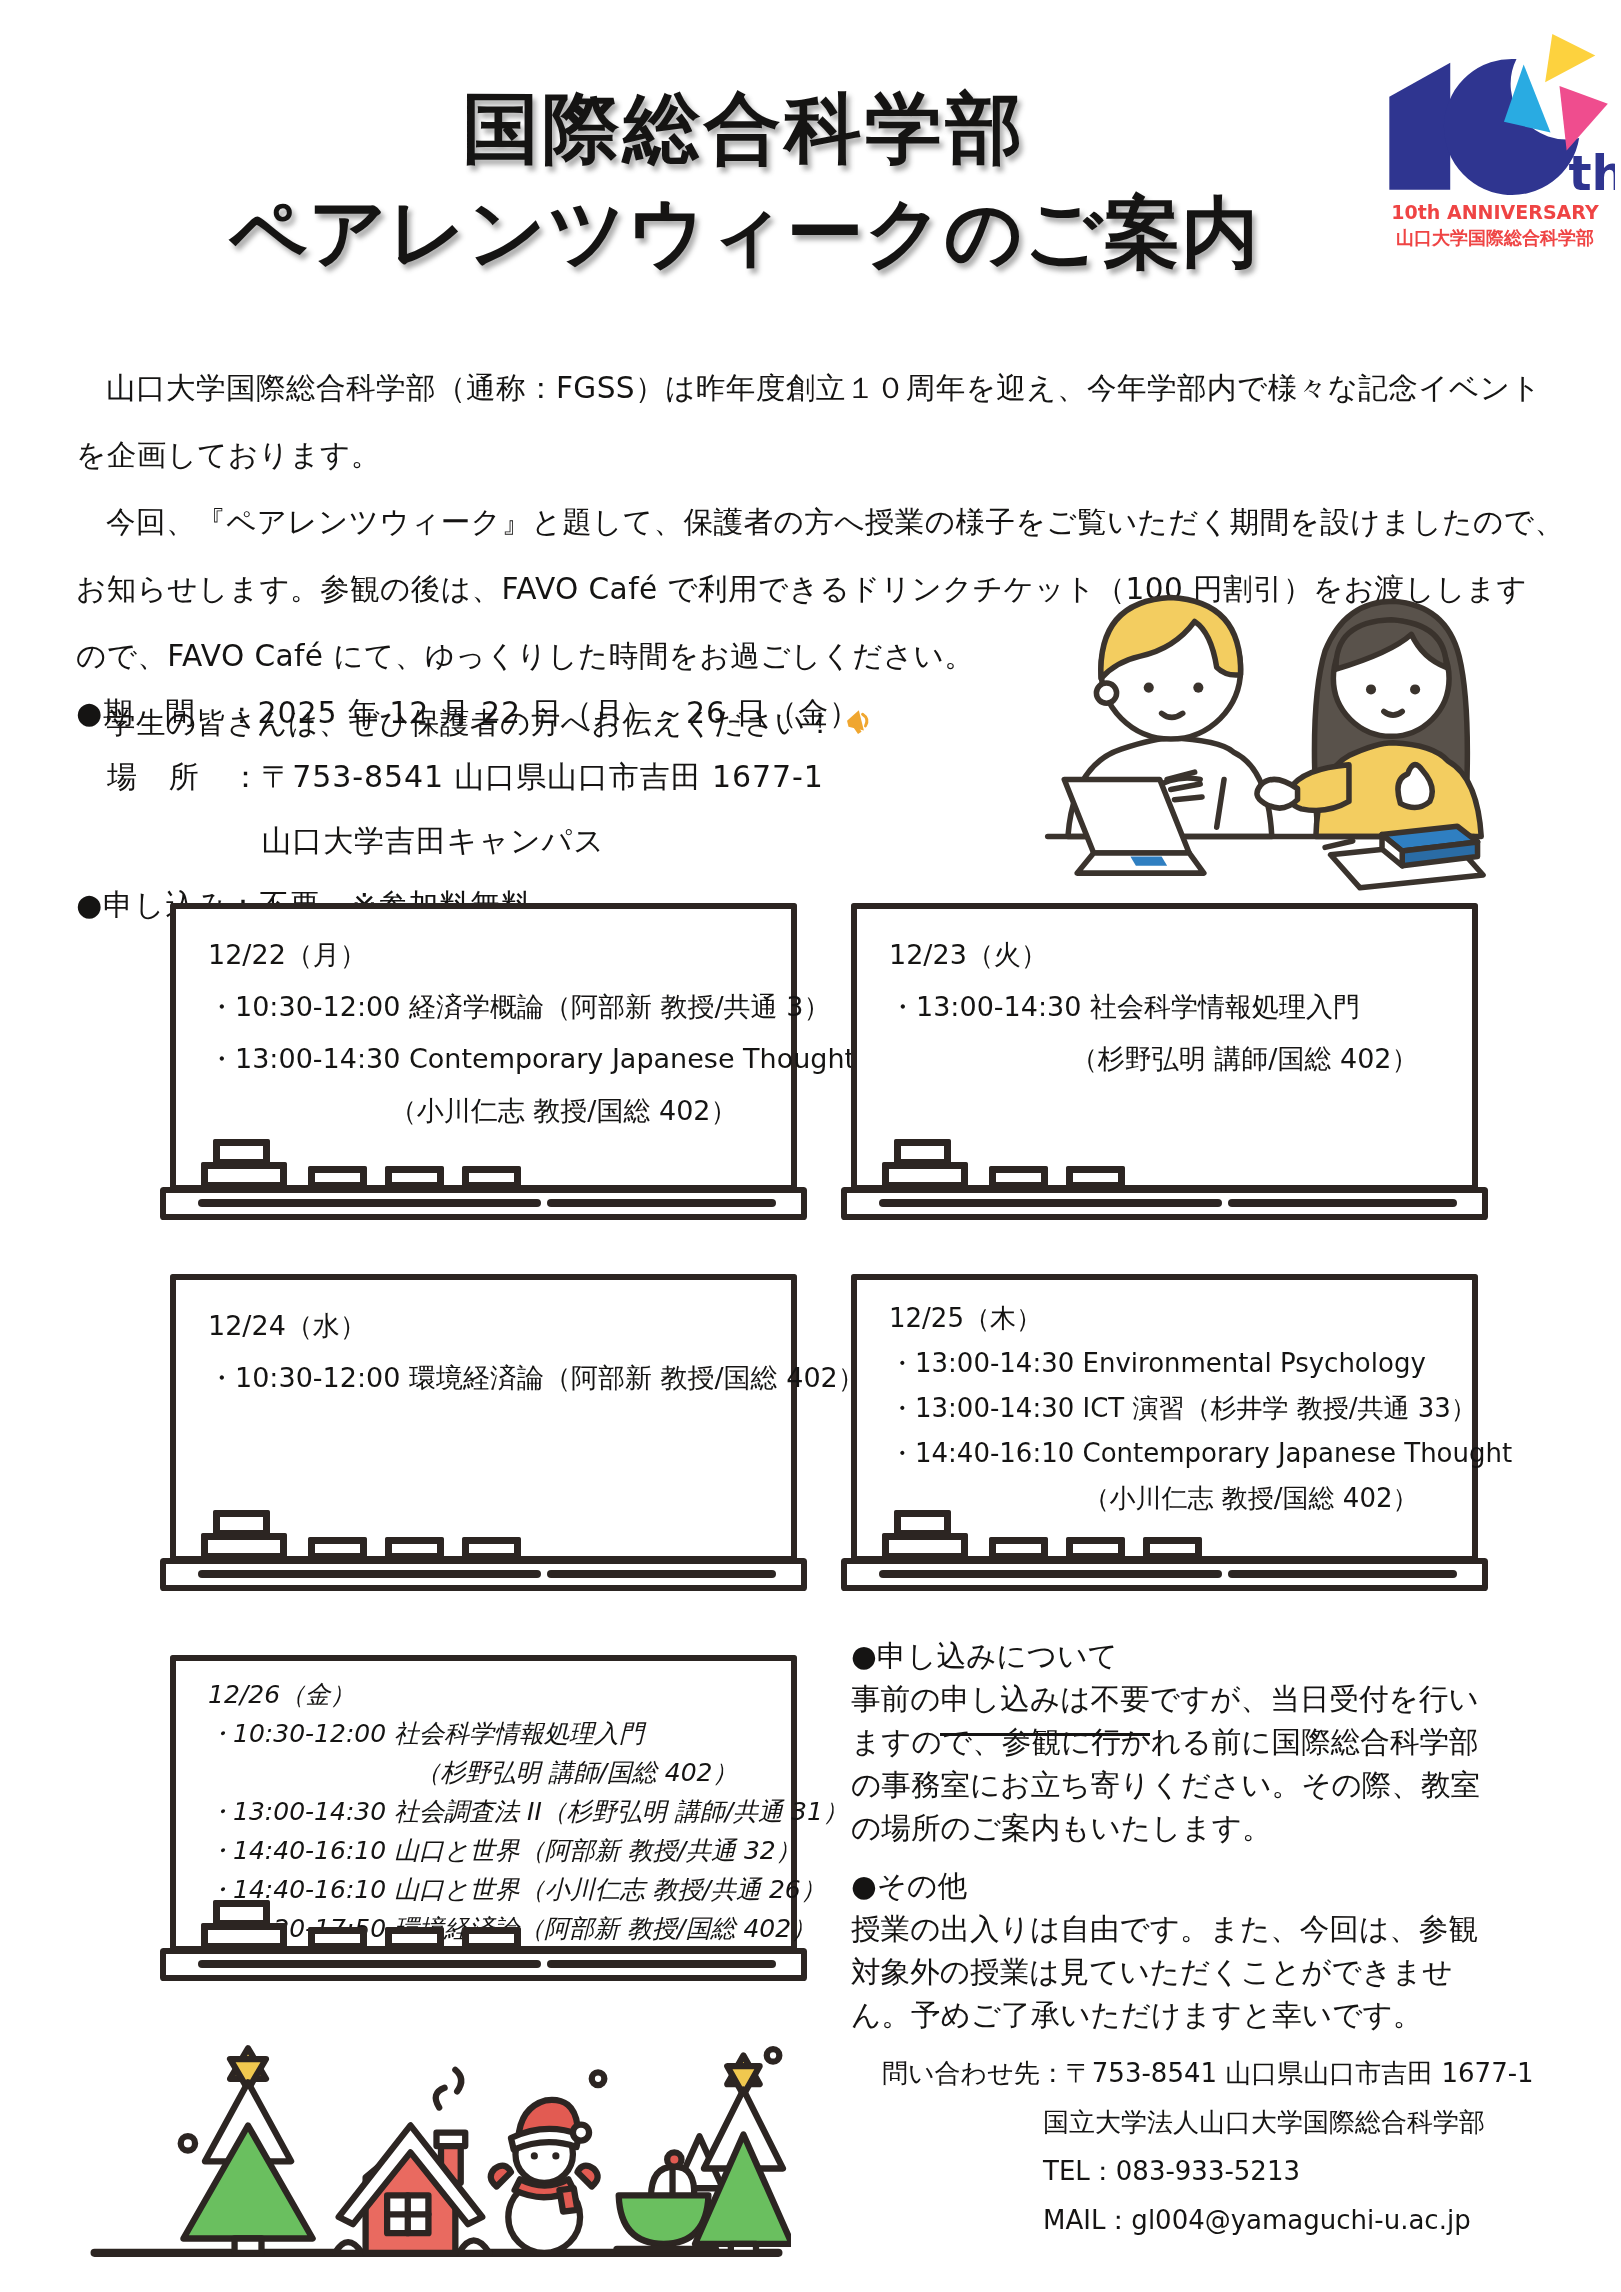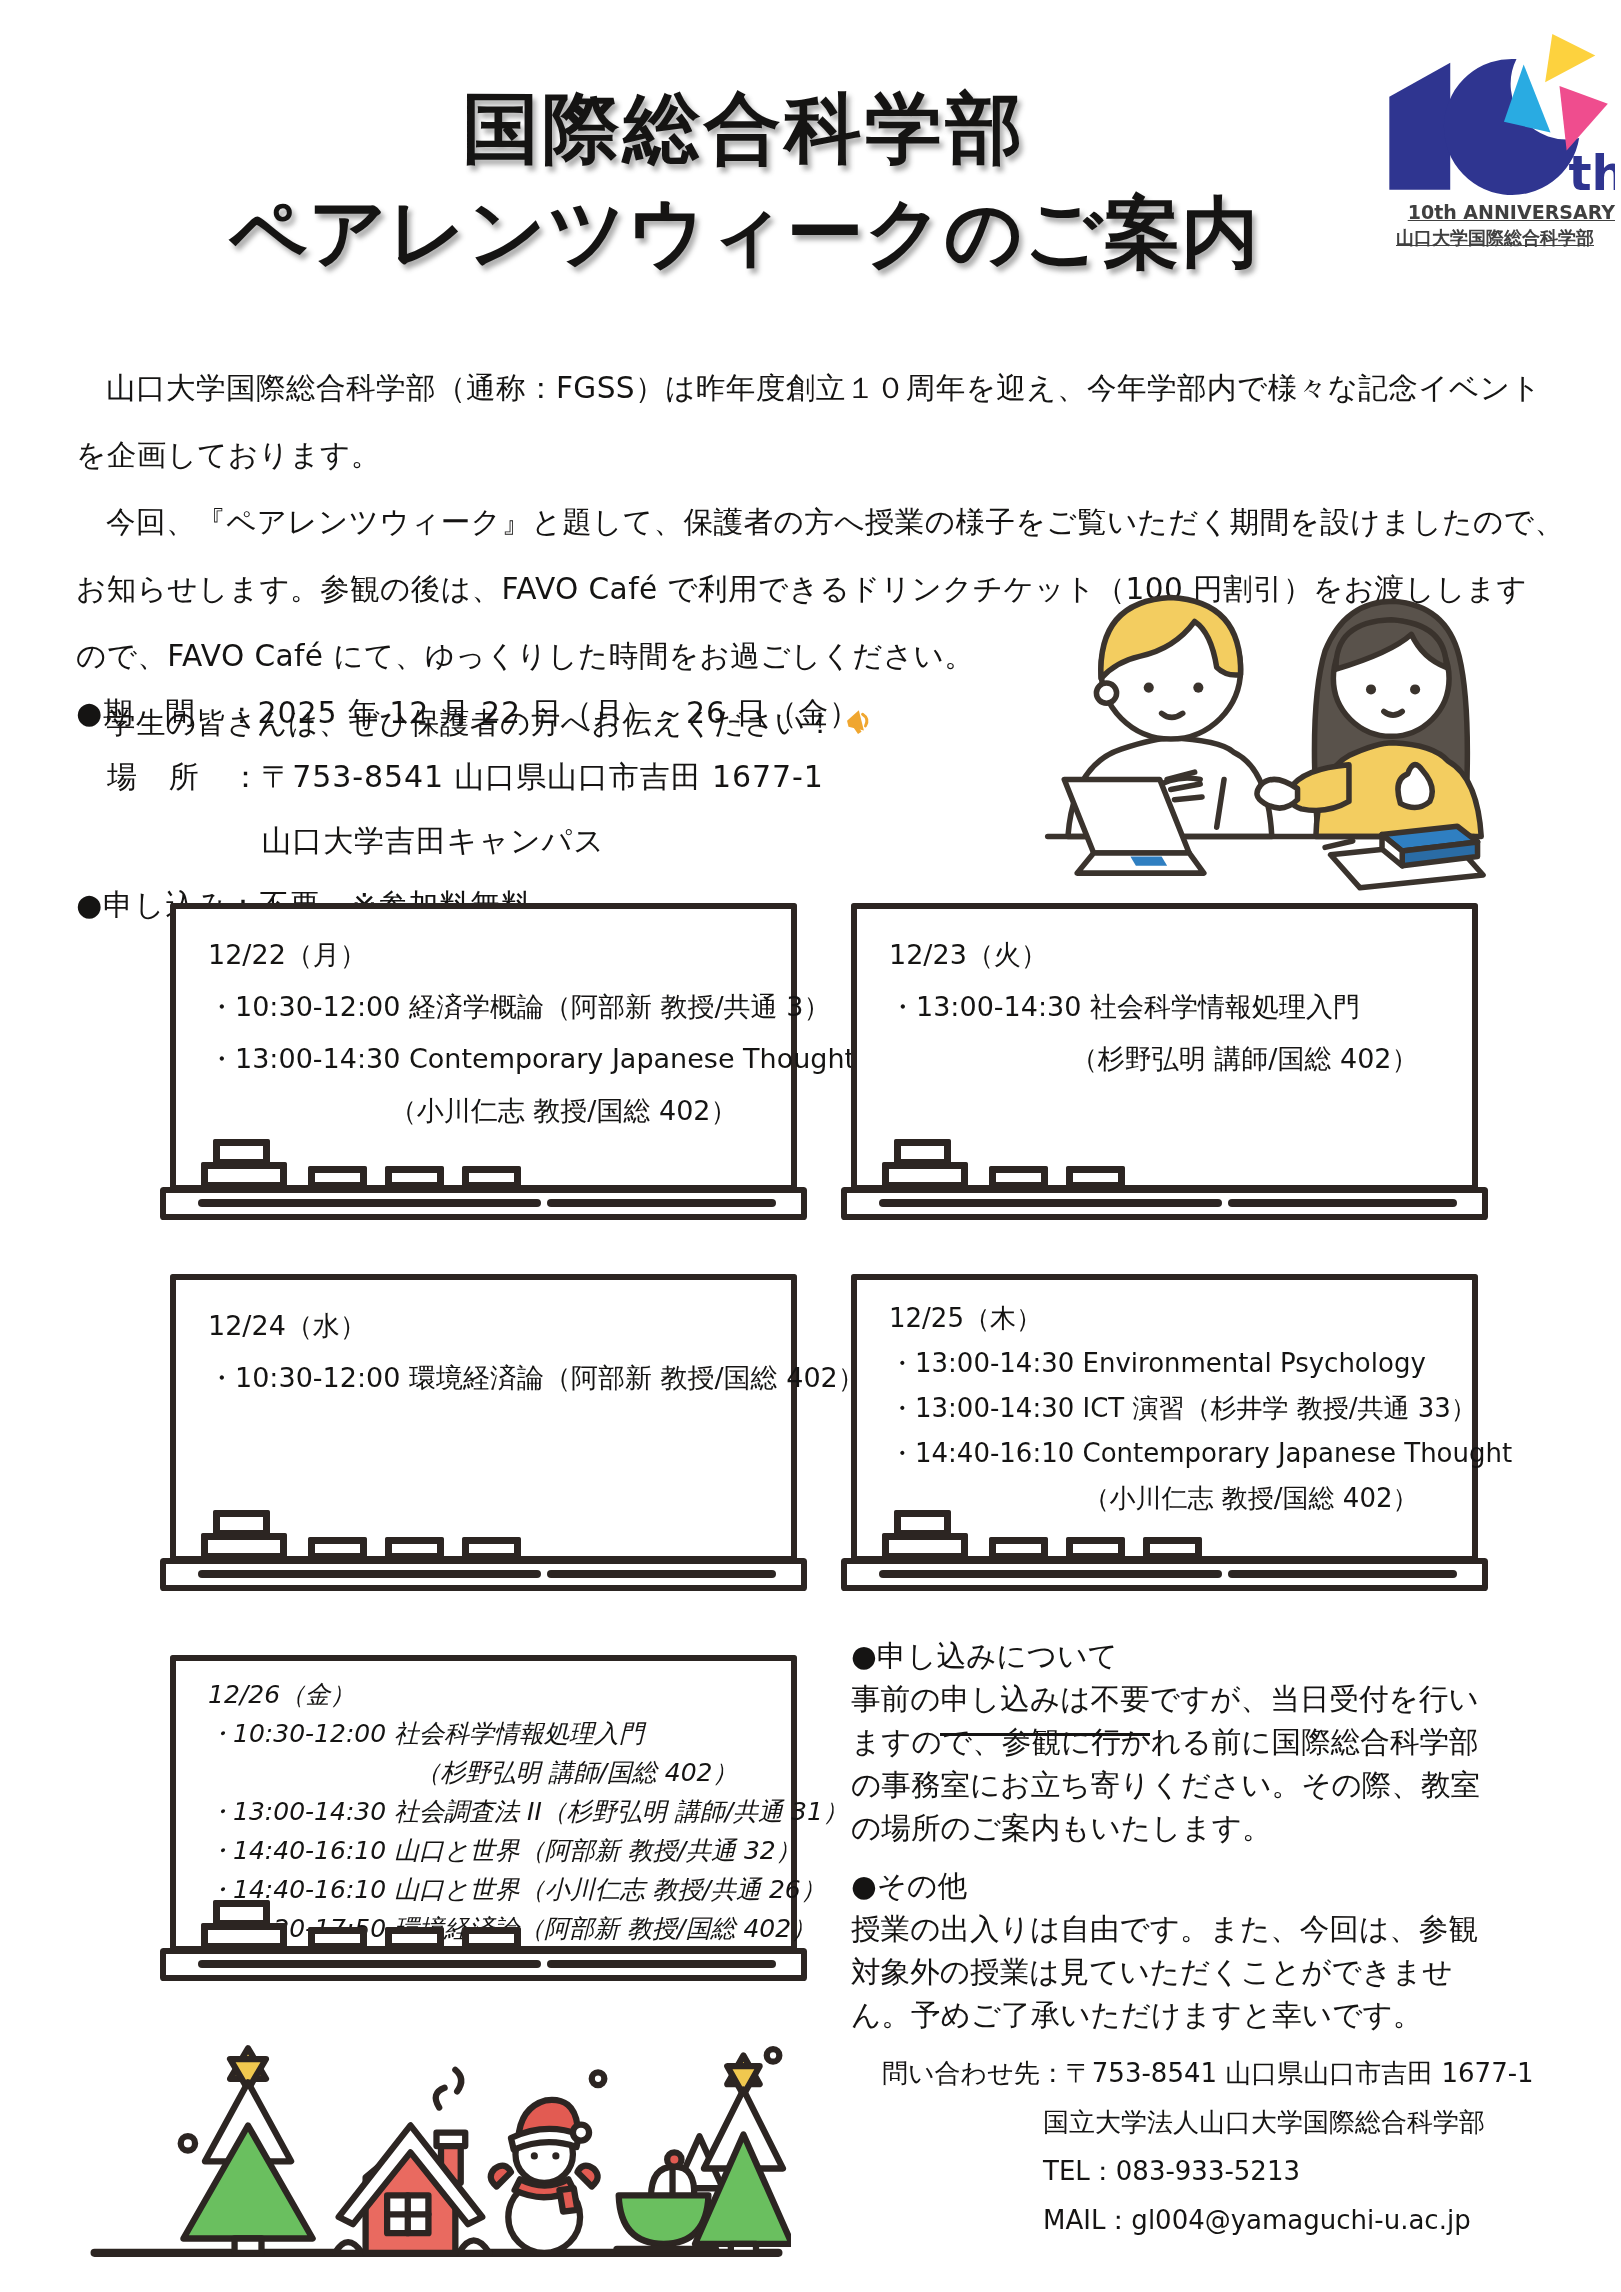--- a/index.html
+++ b/index.html
@@ -5,22 +5,22 @@
 <style>
   html,body{margin:0;padding:0;background:#ffffff;}
   .canvas{
     position:relative; width:1621px; height:2293px; background:#ffffff;
     font-family:"DejaVu Sans","Liberation Sans",sans-serif; color:#151413; overflow:hidden;
   }
   
   .title{position:absolute;left:126px;top:77px;width:1236px;text-align:center;font-weight:800;line-height:104px;}
   .title .t1{font-size:77px;letter-spacing:3.6px;text-shadow:3.6px 4.5px 5.4px rgba(70,70,70,.45);}
   .title .t2{font-size:77px;letter-spacing:0.9px;text-shadow:3.6px 4.5px 5.4px rgba(70,70,70,.45);}
-  .logo{position:absolute;left:1375px;top:32px;width:240px;text-align:center;color:#404040;text-decoration:underline;}
-  .logo .anv{font-size:19px;font-weight:800;margin-top:1.8px;text-align:right;}
+  .logo{position:absolute;left:1375px;top:32px;width:240px;text-align:center;color:#ef4444;}
+  .logo .anv{font-size:19px;font-weight:800;margin-top:1.8px;}
   .logo .fac{font-size:18px;font-weight:800;margin-top:3.6px;}
   
   .intro{position:absolute;left:76px;top:355px;width:1505px;font-size:29.6px;line-height:67px;letter-spacing:0.4px;}
   .intro .iline{white-space:pre;}
   .mega{display:inline-block;vertical-align:-5.4px;margin-left:7.2px;}
   
   .info{position:absolute;left:76px;top:681px;width:940px;font-size:30px;font-weight:400;line-height:64px;letter-spacing:0.9px;}
   .info .nline{white-space:pre;}
   
   .people{position:absolute;left:1021px;top:548px;width:475px;height:349px;}

